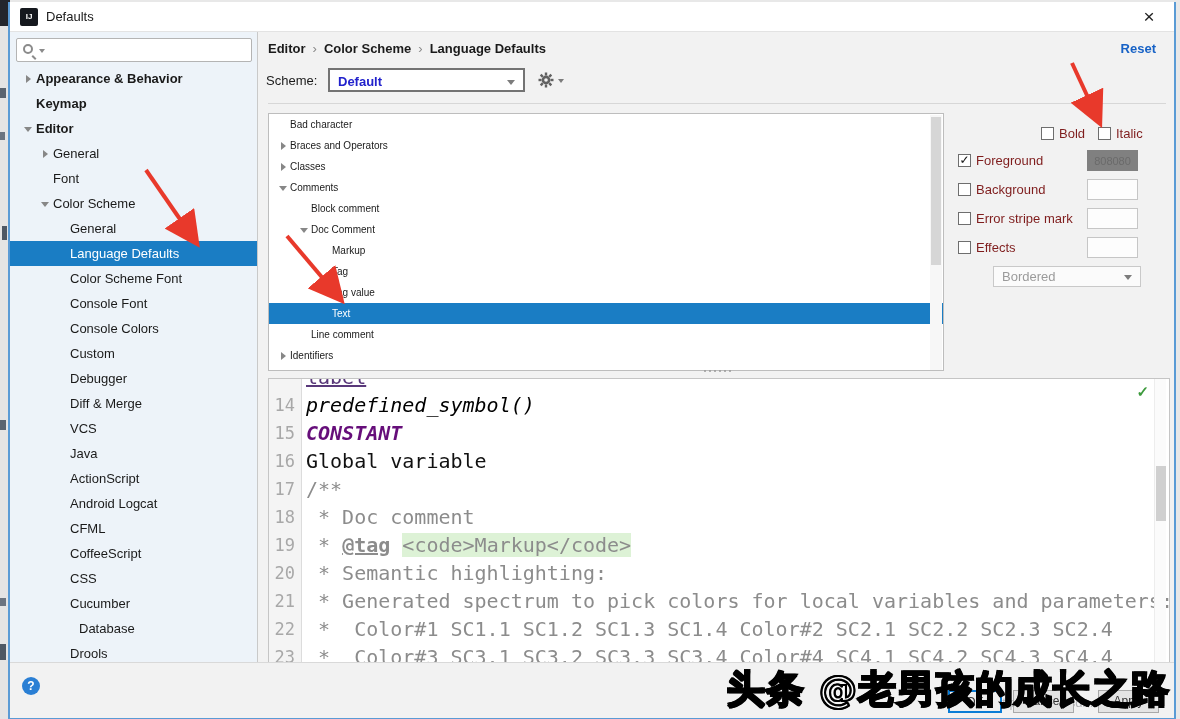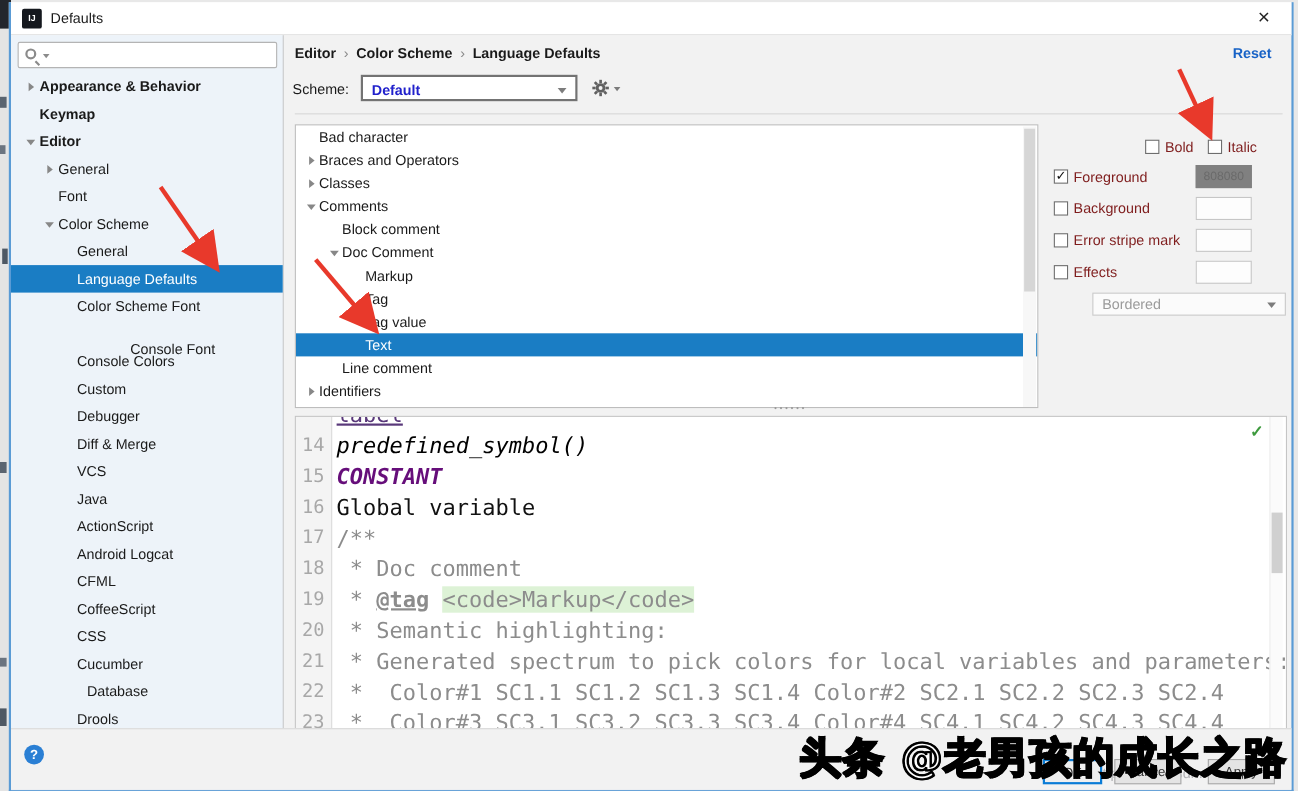--- a/index.html
+++ b/index.html
@@ -43,38 +43,38 @@
   .scheme-label { position:absolute; left:256px; top:71px; font-size:13px; color:#1a1a1a; }
   .scheme-dd { position:absolute; left:318px; top:66px; width:197px; height:24px; background:#fff; border:2px solid #737373; }
   .scheme-val { position:absolute; left:8px; top:4px; font-size:13px; font-weight:bold; color:#2121cc; }
   .dd-arrow { position:absolute; right:8px; top:10px; width:0; height:0; border-left:4px solid transparent; border-right:4px solid transparent; border-top:5px solid #7c7c7c; }
   .gear { position:absolute; left:528px; top:70px; width:16px; height:16px; cursor:pointer; }
   .gear-caret { position:absolute; left:548px; top:77px; width:0; height:0; border-left:3px solid transparent; border-right:3px solid transparent; border-top:4px solid #7c7c7c; }
   .hdr-sep { position:absolute; left:258px; top:101px; width:898px; height:1px; background:#d7d7d7; }
 
   
   .tree-panel { position:absolute; left:258px; top:111px; width:676px; height:258px; background:#ffffff; border:1px solid #bdbdbd; overflow:hidden; }
-  .tree-row { height:21px; line-height:21px; font-size:13px; color:#1a1a1a; display:flex; align-items:center; white-space:nowrap; cursor:pointer; }
+  .tree-row { height:21px; line-height:21px; font-size:10px; color:#1a1a1a; display:flex; align-items:center; white-space:nowrap; cursor:pointer; }
   .tree-row.selected { background:#1a7dc4; color:#fff; }
   .tree-row .chev { height:10px; flex:0 0 13px; width:13px; }
   .tree-scroll { position:absolute; right:1px; top:1px; width:12px; height:256px; background:#f7f7f7; }
   .tree-thumb { position:absolute; left:1px; top:2px; width:10px; height:148px; background:#d6d6d6; }
   .grip { position:absolute; left:438px; top:256px; display:flex; gap:3px; }
   .grip i { width:2px; height:2px; background:#9a9a9a; border-radius:50%; display:block; }
 
   
   .splitter-grip { position:absolute; left:694px; top:368px; display:flex; gap:3px; }
   .splitter-grip i { width:2px; height:2px; background:#9a9a9a; border-radius:50%; }
 
   
   .opt-label { font-size:13px; color:#7f1d1d; position:absolute; }
   .cb { position:absolute; width:13px; height:13px; background:#fff; border:1px solid #6e6e6e; font-size:12px; line-height:11px; text-align:center; color:#111; cursor:pointer; }
   .swatch { position:absolute; width:51px; height:21px; border:1px solid #c6c6c6; background:#fdfdfd; font-size:11px; color:#9a9a9a; text-align:center; line-height:20px; font-family:"Liberation Sans",sans-serif; }
   .swatch.filled { background:#808080; border-color:#808080; color:#6a6a6a; }
-  .effect-dd { position:absolute; left:983px; top:264px; width:176px; height:21px; background:#fbfbfb; border:1px solid #c9c9c9; font-size:13px; color:#9b9b9b; line-height:19px; padding-left:8px; }
+  .effect-dd { position:absolute; left:983px; top:264px; width:148px; height:21px; background:#fbfbfb; border:1px solid #c9c9c9; font-size:13px; color:#9b9b9b; line-height:19px; padding-left:8px; }
 
   
   .preview { position:absolute; left:258px; top:376px; width:902px; height:285px; background:#ffffff; border:1px solid #c5c5c5; overflow:hidden; }
   .gutter-bg { position:absolute; left:0; top:0; width:33px; height:100%; background:#f4f4f4; border-right:1px solid #dcdcdc; }
   #code-lines { position:absolute; left:0; top:-16px; width:100%; }
   .code-row { height:28px; display:flex; align-items:center; white-space:pre; font-family:"DejaVu Sans Mono","Liberation Mono",monospace; font-size:20px; }
   .lnum { flex:0 0 33px; text-align:right; padding-right:7px; font-size:17px; color:#a8a8a8; font-family:"DejaVu Sans Mono",monospace; }
   .code-txt { padding-left:4px; }
   .seg-predef { font-style:italic; color:#000; }
   .seg-constant { color:#660e7a; font-weight:bold; font-style:italic; }
@@ -158,21 +158,21 @@
             <span>General</span>
           </div>
           <div class="side-row selected" style="padding-left: 46px;">
             <span class="chev"></span>
             <span>Language Defaults</span>
           </div>
           <div class="side-row" style="padding-left: 46px;">
             <span class="chev"></span>
             <span>Color Scheme Font</span>
           </div>
-          <div class="side-row" style="padding-left: 46px; flex-direction: column;">
+          <div class="side-row" style="padding-left: 46px;">
             <span class="chev"></span>
             <span>Console Font</span>
           </div>
           <div class="side-row" style="padding-left: 46px;">
             <span class="chev"></span>
             <span>Console Colors</span>
           </div>
           <div class="side-row" style="padding-left: 46px;">
             <span class="chev"></span>
             <span>Custom</span>

